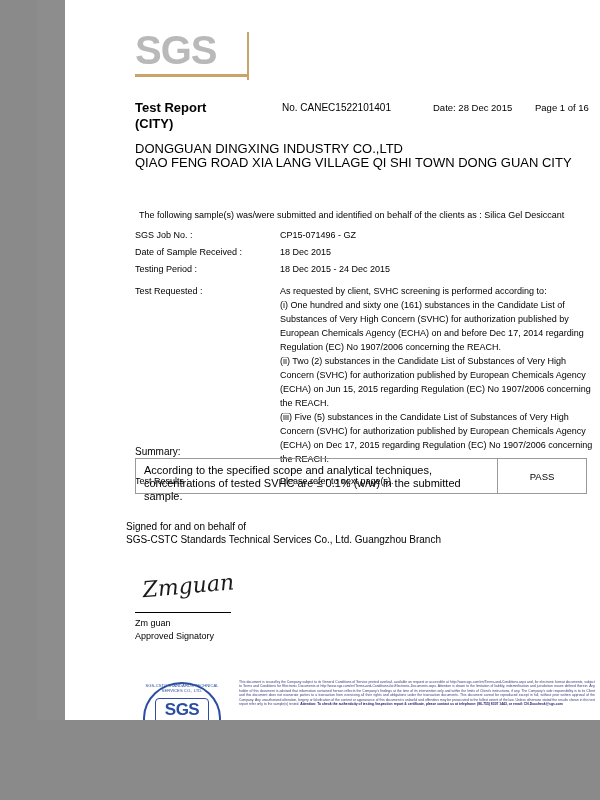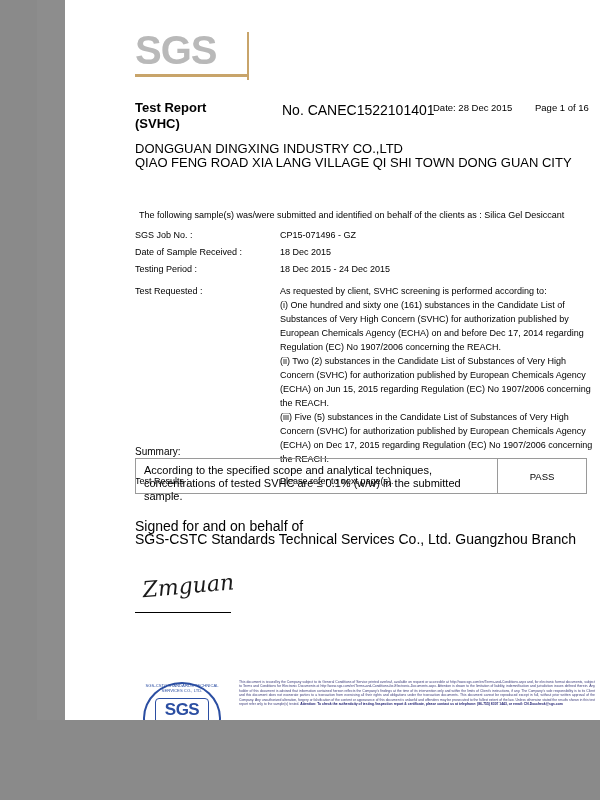--- a/index.html
+++ b/index.html
@@ -73,21 +73,21 @@
     left: 0;
     top: 0;
     font-size: 13px;
     font-weight: bold;
     line-height: 16px;
   }
   .hdr-no {
     position: absolute;
     left: 147px;
     top: 2px;
-    font-size: 14px;
+    font-size: 10px;
   }
   .hdr-date {
     position: absolute;
     left: 298px;
     top: 2px;
     font-size: 9.5px;
   }
   .hdr-page {
     position: absolute;
     left: 400px;
@@ -172,23 +172,23 @@
     width: 88px;
     flex: 0 0 88px;
     display: flex;
     align-items: center;
     justify-content: center;
     font-size: 9.5px;
   }
   
   .signblock {
     position: absolute;
-    left: 70px;
+    left: 61px;
     top: 520px;
-    font-size: 14px;
+    font-size: 10px;
     line-height: 13px;
   }
   .sig-img {
     position: absolute;
     left: 78px;
     top: 572px;
     width: 120px;
     height: 40px;
     font-family: "DejaVu Serif", serif;
     font-style: italic;
@@ -350,21 +350,21 @@
 
     <div class="logo-wrap">
       <div class="logo-text">SGS</div>
       <div class="logo-bar"></div>
       <div class="logo-vline"></div>
     </div>
 
     <div class="hdr">
       <div class="hdr-title">
         <div>Test Report</div>
-        <div>(SVHC)</div>
+        <div>(CITY)</div>
       </div>
       <div class="hdr-no">No. CANEC1522101401</div>
       <div class="hdr-date">Date: 28 Dec 2015</div>
       <div class="hdr-page">Page 1 of 16</div>
     </div>
 
     <div class="client">
       <div>DONGGUAN DINGXING INDUSTRY CO.,LTD</div>
       <div>QIAO FENG ROAD XIA LANG VILLAGE QI SHI TOWN DONG GUAN CITY</div>
     </div>
@@ -406,20 +406,24 @@
       <div class="summary-text">According to the specified scope and analytical techniques, concentrations of tested SVHC are ≤ 0.1% (w/w) in the submitted sample.</div>
       <div class="summary-result">PASS</div>
     </div>
 
     <div class="signblock">
       <div>Signed for and on behalf of</div>
       <div>SGS-CSTC Standards Technical Services Co., Ltd. Guangzhou Branch</div>
     </div>
     <div class="sig-img">Zmguan</div>
     <div class="sig-line"></div>
+    <div class="sig-name">
+      <div>Zm guan</div>
+      <div>Approved Signatory</div>
+    </div>
 
     <div class="footer">
       <div class="stamp">
         <div class="stamp-outer"></div>
         <div class="stamp-top-text">SGS-CSTC STANDARDS TECHNICAL SERVICES CO., LTD.</div>
         <div class="stamp-inner">
           <span>SGS</span>
           <small>Testing Service</small>
         </div>
         <div class="stamp-bottom-text">SGS-CSTC Standards Technical Services Co., Ltd. Guangzhou Branch 广州分公司</div>

